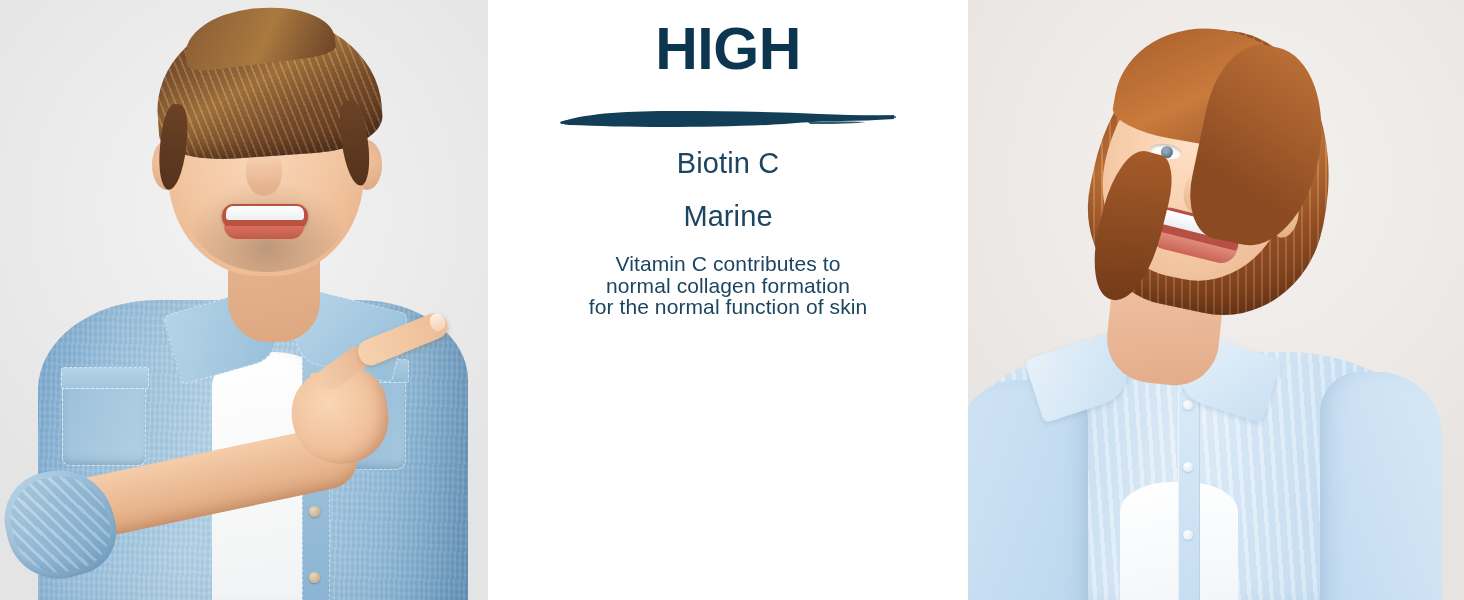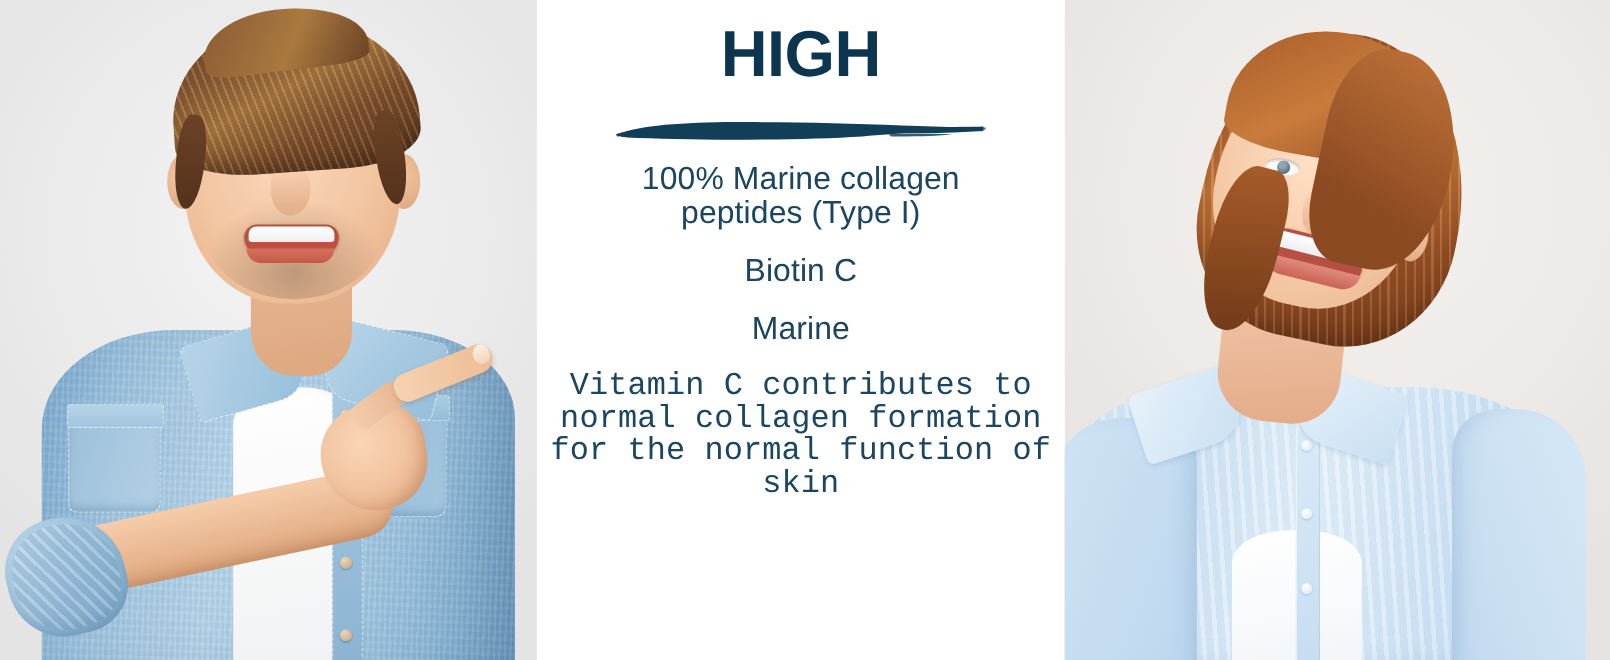--- a/index.html
+++ b/index.html
@@ -557,24 +557,23 @@
     color: #1b4560;
     font-weight: 300;
     font-size: 29px;
     line-height: 1.05;
     letter-spacing: .1px;
     margin: 0 0 22px 0;
     font-family: "Liberation Sans", sans-serif;
     white-space: pre-line;
   }
   .fact.claim {
-    font-size: 29px;
+    font-size: 21px;
     line-height: 1.02;
     margin-bottom: 0;
-    font-family: Liberation Mono, monospace;
   }
 </style>
 </head>
 <body>
 
 <div class="banner">
 
   <div class="photo-panel photo-left">
     <div class="studio-bg"></div>
     <div class="man">
@@ -633,22 +632,20 @@
                  L336,17 C318,18 300,19 282,19 C258,19 242,21 226,22
                  C194,24 150,25 106,25 C72,25 38,24 12,23
                  C7,23 3,22 6,19 Z" fill="#123e58"></path>
         <path d="M2,20 C6,18 12,18 18,19 C14,21 8,22 3,22 Z" fill="#123e58"></path>
         <path d="M250,20 C268,19 288,19 308,20 C292,22 270,22 252,22 Z" fill="#123e58" opacity=".85"></path>
         <path d="M300,14 C314,13 326,13 338,14 L338,16 C324,16 310,16 300,16 Z" fill="#123e58" opacity=".7"></path>
       </svg>
     </div>
 
     <div class="facts">
-      <p class="fact">100% Marine collagen
-peptides (Type I)</p>
       <p class="fact">Biotin C</p>
       <p class="fact">Marine</p>
       <p class="fact claim">Vitamin C contributes to
 normal collagen formation
 for the normal function of skin</p>
     </div>
 
   </div>
 
   <div class="photo-panel photo-right">

